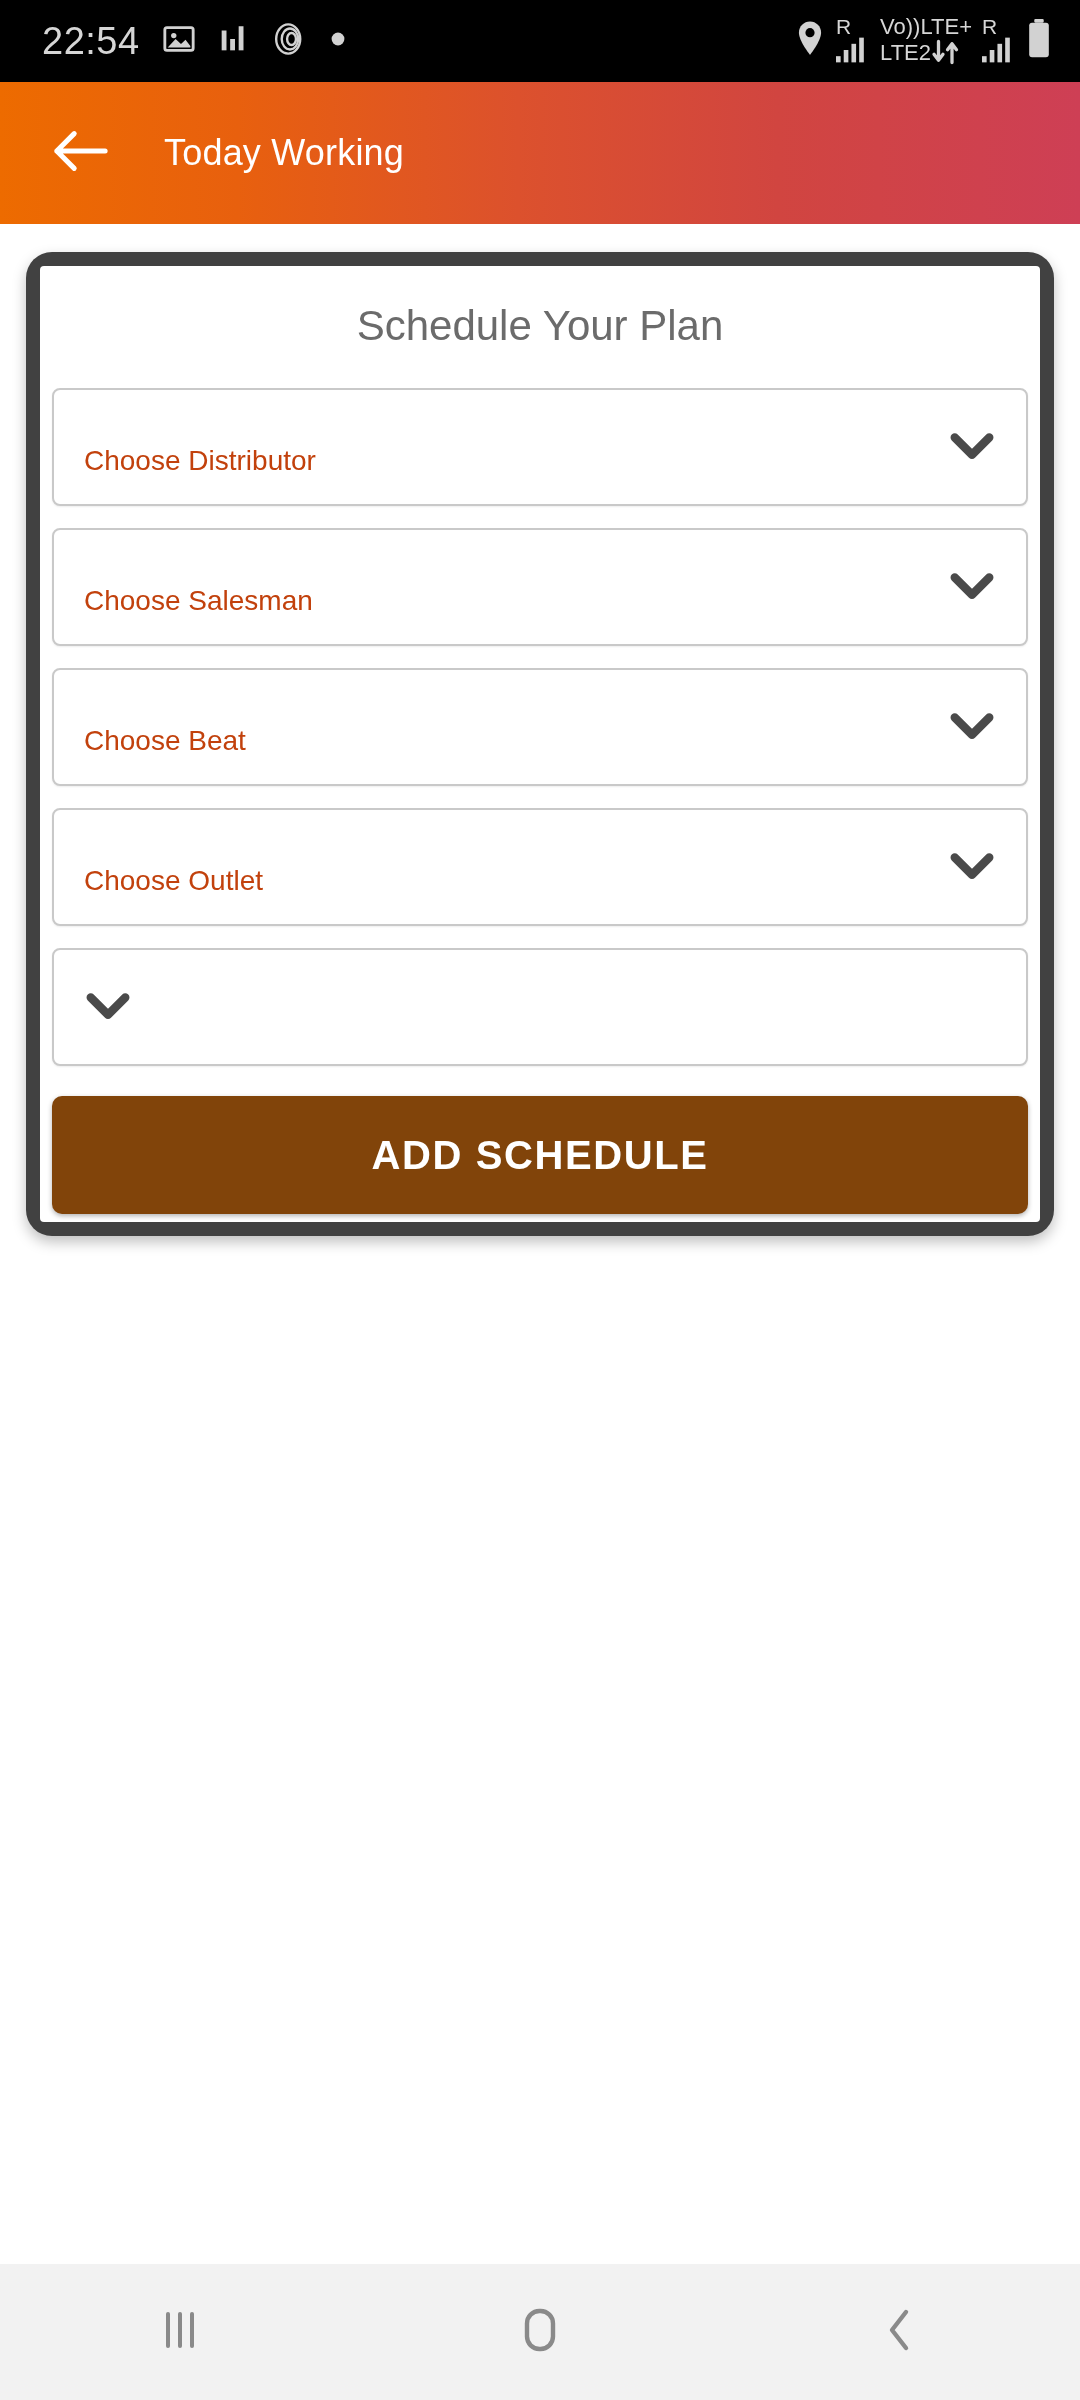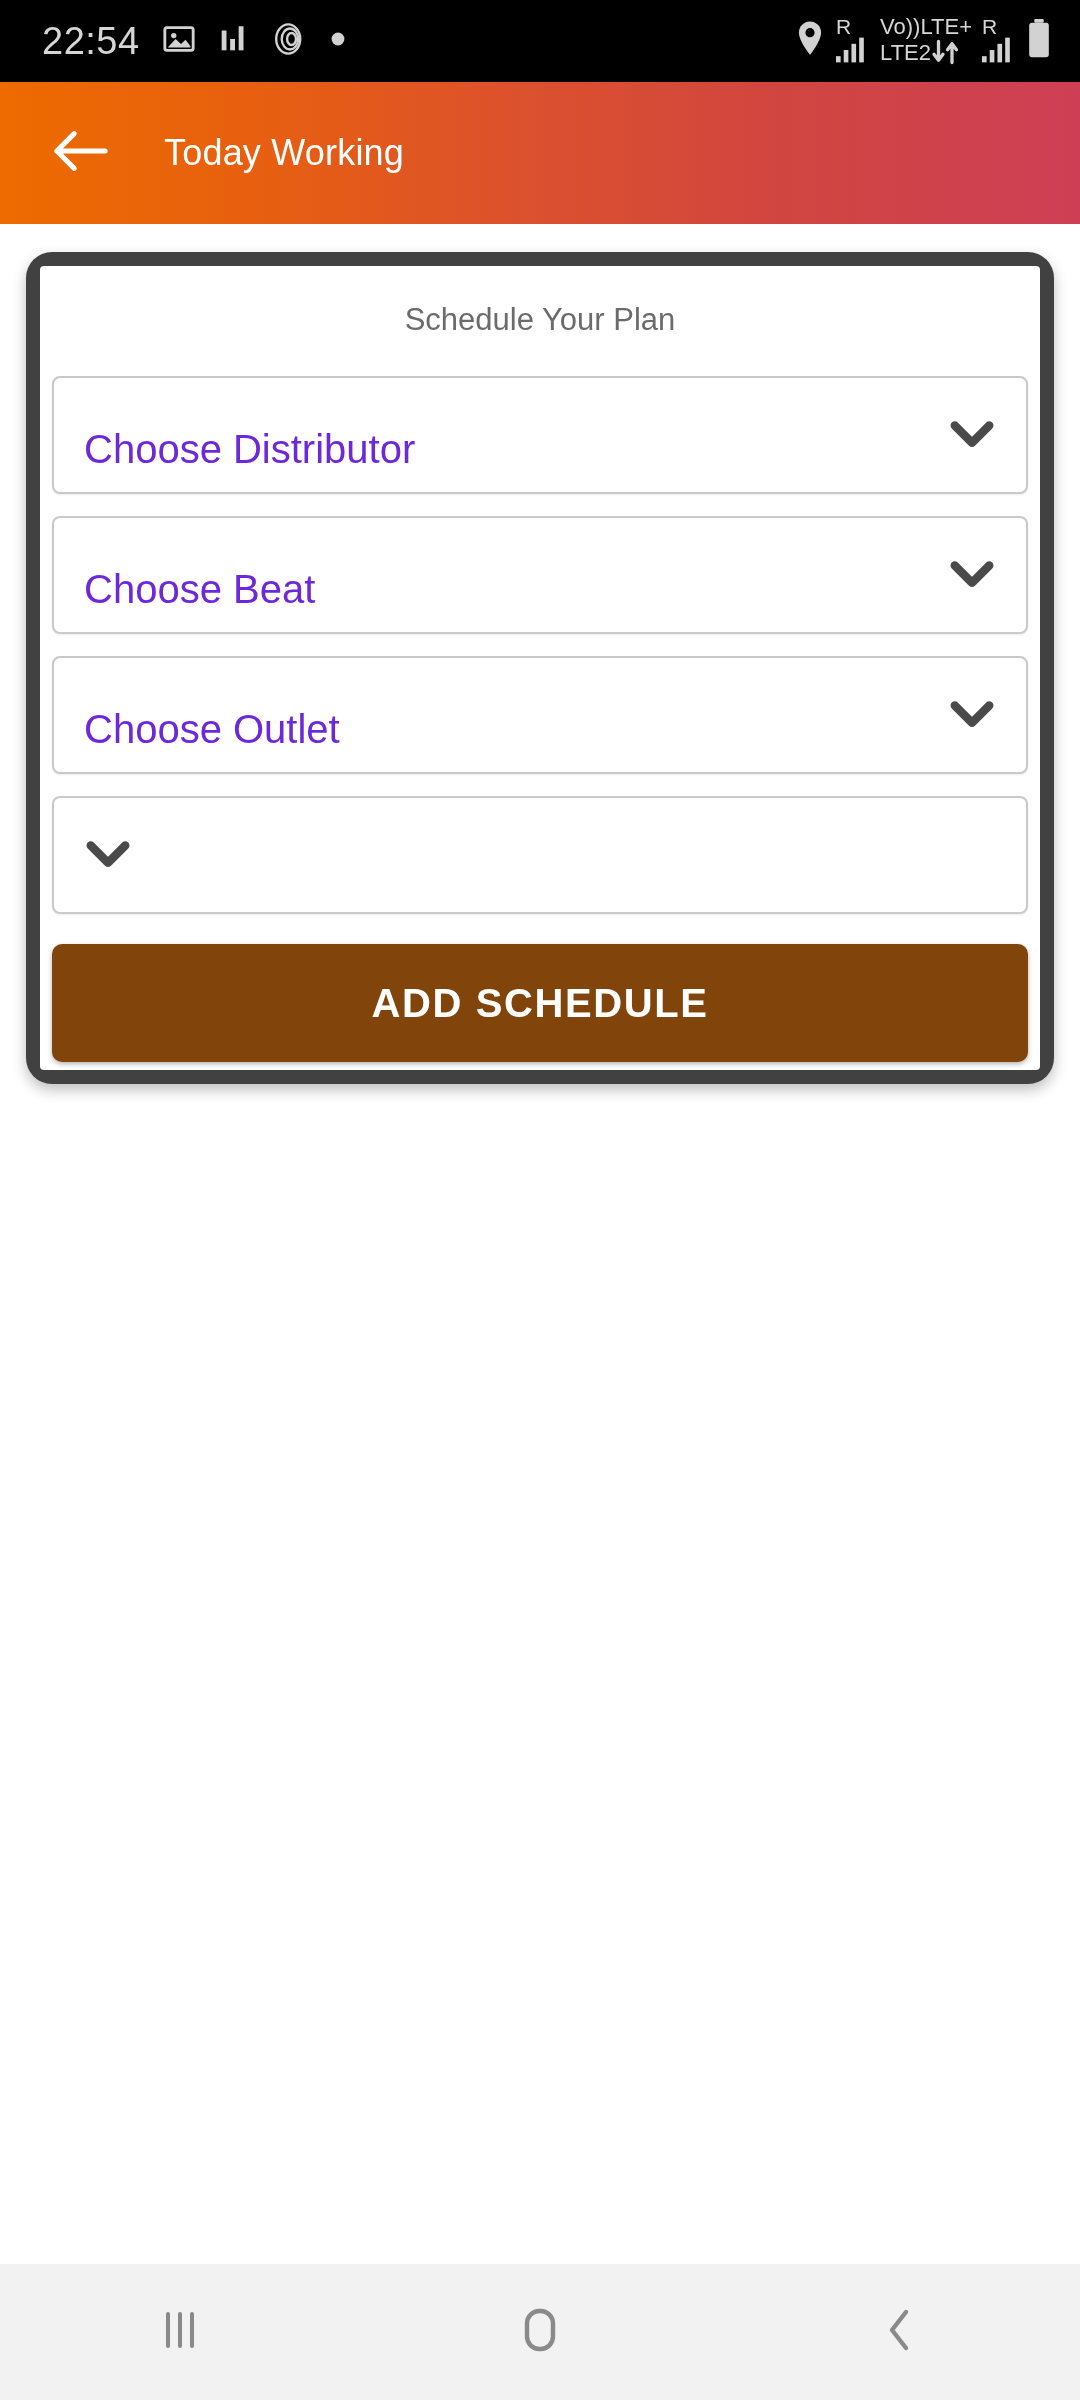--- a/index.html
+++ b/index.html
@@ -122,21 +122,21 @@
   }
   .plan-card-inner {
     background: #ffffff;
     border-radius: 4px;
     padding: 0 0 8px 0;
   }
 
   .card-title {
     text-align: center;
     color: #6b6b6b;
-    font-size: 31px;
+    font-size: 42px;
     padding: 36px 0 38px 0;
   }
 
   .field-list {
     padding: 0 12px;
   }
 
   .select-field {
     position: relative;
     height: 118px;
@@ -144,22 +144,22 @@
     border: 2px solid #c9c9c9;
     border-radius: 8px;
     display: flex;
     align-items: center;
     padding: 0 30px;
     margin-bottom: 22px;
     box-shadow: 0 1px 2px rgba(0,0,0,0.07);
     cursor: pointer;
   }
   .select-label {
-    color: #6d28d9;
-    font-size: 40px;
+    color: #c2410c;
+    font-size: 28px;
     flex: 1 1 auto;
     margin-top: 28px;
   }
   .chev {
     width: 48px;
     height: 48px;
     flex: 0 0 auto;
     display: flex;
     align-items: center;
     justify-content: center;
@@ -325,20 +325,28 @@
 
           <div class="select-field">
             <span class="select-label">Choose Distributor</span>
             <span class="chev">
               <svg width="46" height="32" viewBox="0 0 24 16">
                 <path d="M3 3 L12 12 L21 3" stroke="#4a4a4a" stroke-width="4.4" fill="none" stroke-linecap="round" stroke-linejoin="round"></path>
               </svg>
             </span>
           </div>
 
+          <div class="select-field">
+            <span class="select-label">Choose Salesman</span>
+            <span class="chev">
+              <svg width="46" height="32" viewBox="0 0 24 16">
+                <path d="M3 3 L12 12 L21 3" stroke="#4a4a4a" stroke-width="4.4" fill="none" stroke-linecap="round" stroke-linejoin="round"></path>
+              </svg>
+            </span>
+          </div>
 
           <div class="select-field">
             <span class="select-label">Choose Beat</span>
             <span class="chev">
               <svg width="46" height="32" viewBox="0 0 24 16">
                 <path d="M3 3 L12 12 L21 3" stroke="#4a4a4a" stroke-width="4.4" fill="none" stroke-linecap="round" stroke-linejoin="round"></path>
               </svg>
             </span>
           </div>
 

